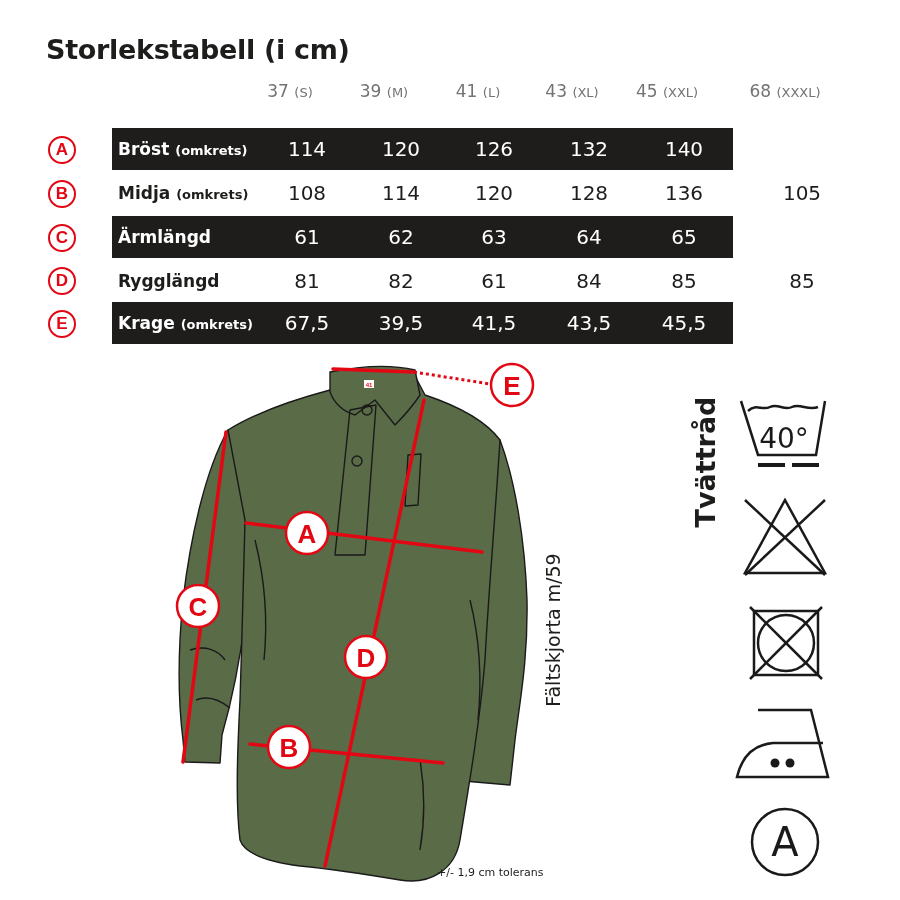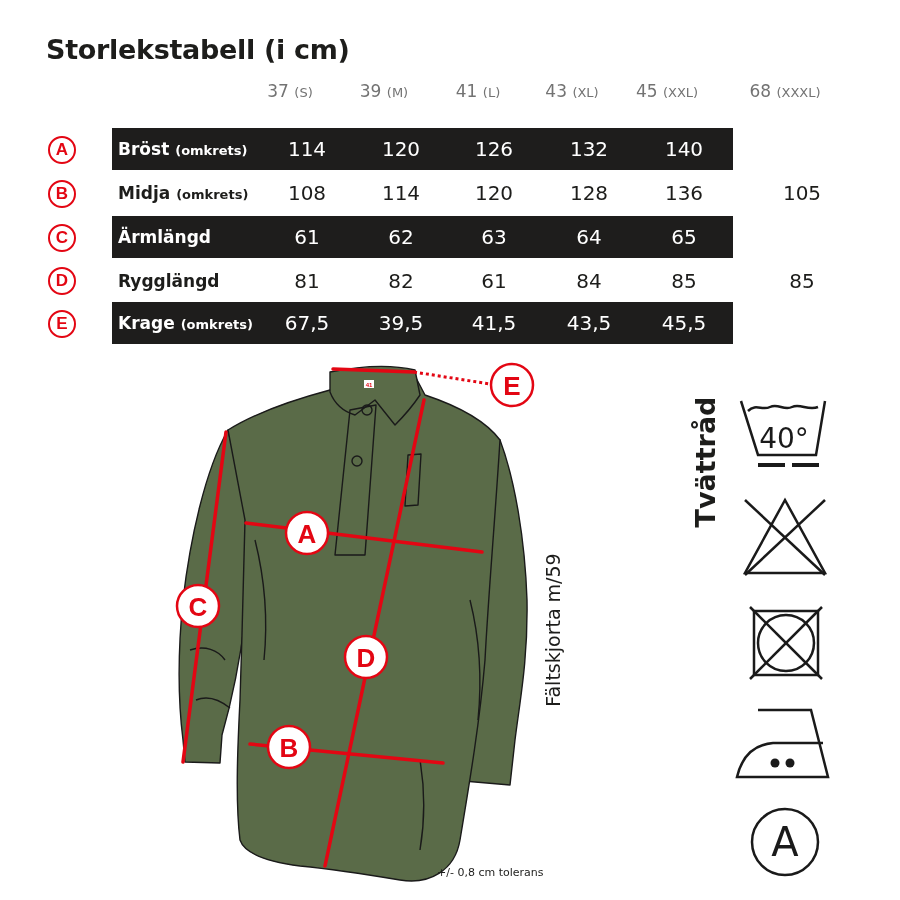--- a/index.html
+++ b/index.html
@@ -186,21 +186,21 @@
       <text x="366" y="667">D</text>
     </g>
     <g>
       <circle cx="289" cy="747" r="21" fill="#ffffff" stroke="#e30613" stroke-width="2.5"></circle>
       <text x="289" y="757">B</text>
     </g>
   </g>
 </svg>
 
 <div class="product-name">Fältskjorta m/59</div>
-<div class="tolerance">+/- 0,8 cm tolerans</div>
+<div class="tolerance">+/- 1,9 cm tolerans</div>
 
 <div class="care-title">Tvättråd</div>
 
 <svg class="care-icon" style="left:738px;top:393px" width="90" height="80" viewBox="0 0 90 80">
   <g stroke="#1a1a1a" stroke-width="2.5" fill="none">
     <path d="M3,8 L20,62 L78,62 L87,8"></path>
     <path d="M10,18 C18,10 24,18 32,14 C40,10 46,18 54,14 C62,10 70,18 80,14"></path>
     <line x1="20" y1="72" x2="47" y2="72" stroke-width="4"></line>
     <line x1="54" y1="72" x2="81" y2="72" stroke-width="4"></line>
   </g>

